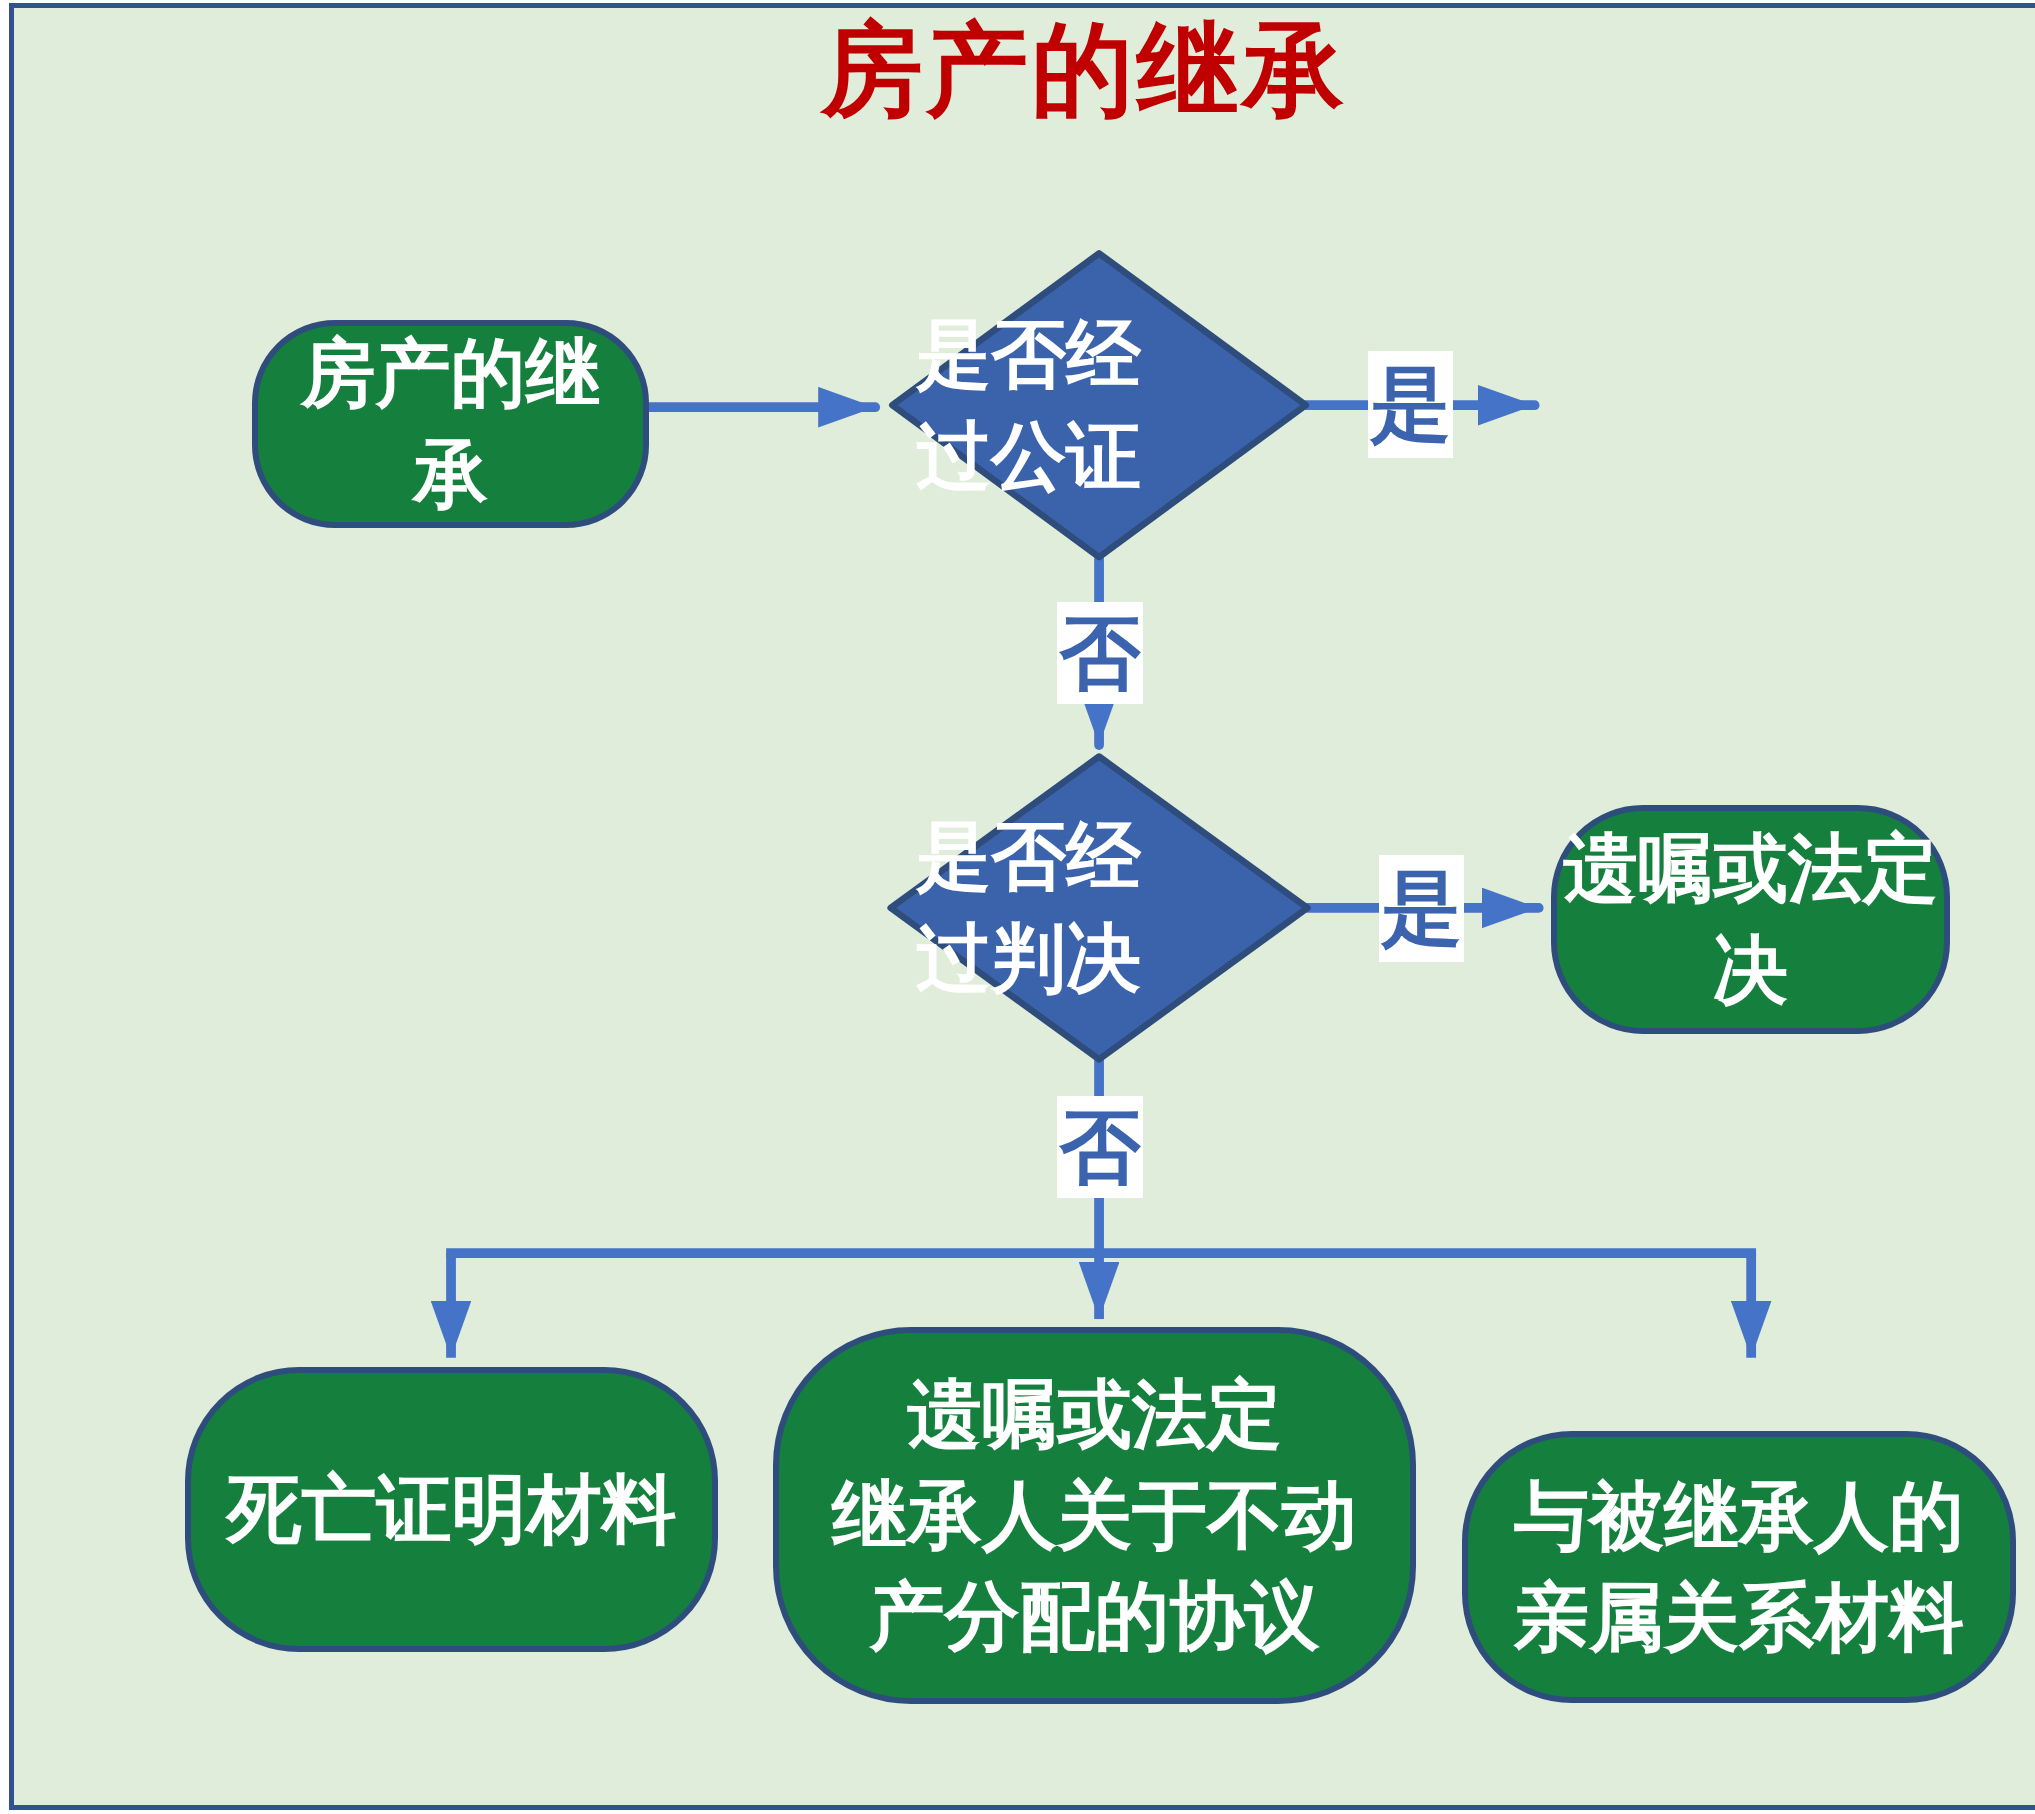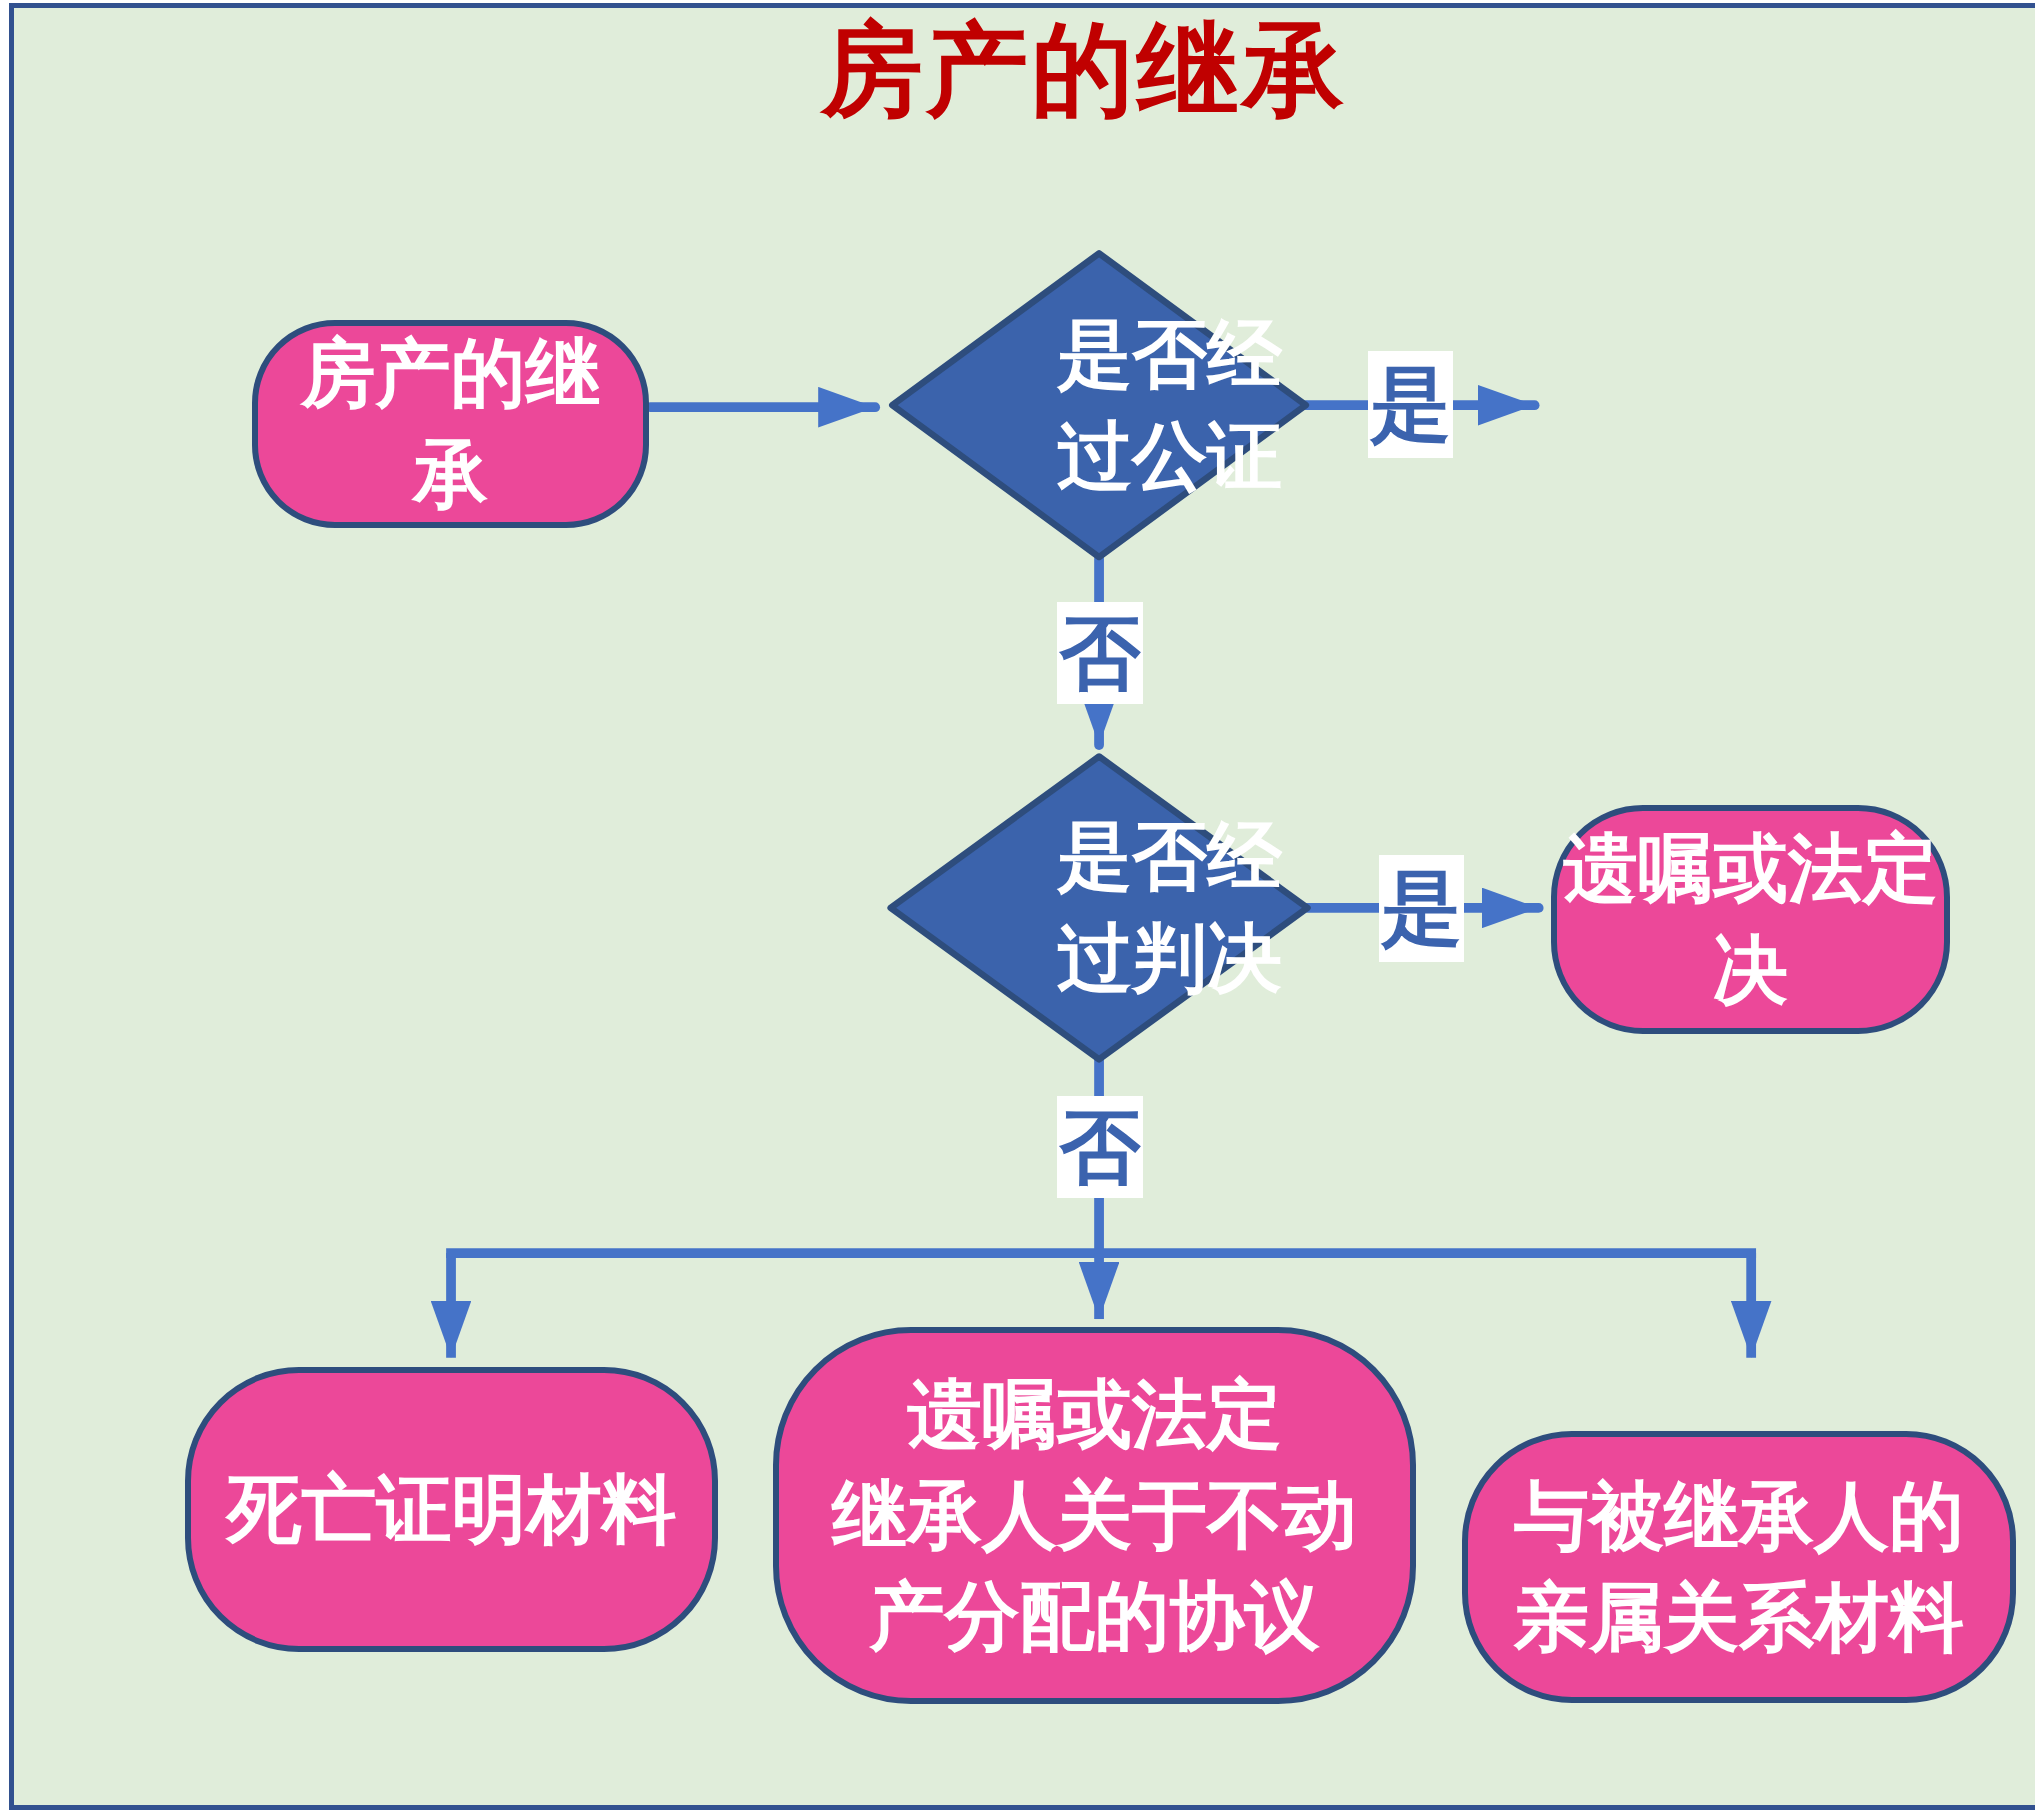--- a/index.html
+++ b/index.html
@@ -42,39 +42,39 @@
     font-family: "Liberation Serif", serif;
     font-weight: 700;
     font-size: 102px;
     line-height: 1.1;
     color: #c00000;
     letter-spacing: 3.3px;
   }
   .node {
     position: absolute;
     box-sizing: border-box;
-    background: #ec4899;
+    background: #15803d;
     border: 6.1px solid #2e4d7d;
     display: flex;
     align-items: center;
     justify-content: center;
   }
   .node-label, .diamond-label {
     color: #ffffff;
     font-weight: 700;
     font-size: 75px;
     line-height: 1.35;
     text-align: center;
     white-space: pre-line;
   }
   .diamond-label-box {
     position: absolute;
     display: flex;
     align-items: center;
-    justify-content: flex-end;
+    justify-content: flex-start;
   }
   .edge-label {
     position: absolute;
     background: #ffffff;
     display: flex;
     align-items: center;
     justify-content: center;
     color: #3b63ae;
     font-weight: 700;
     font-size: 81px;

